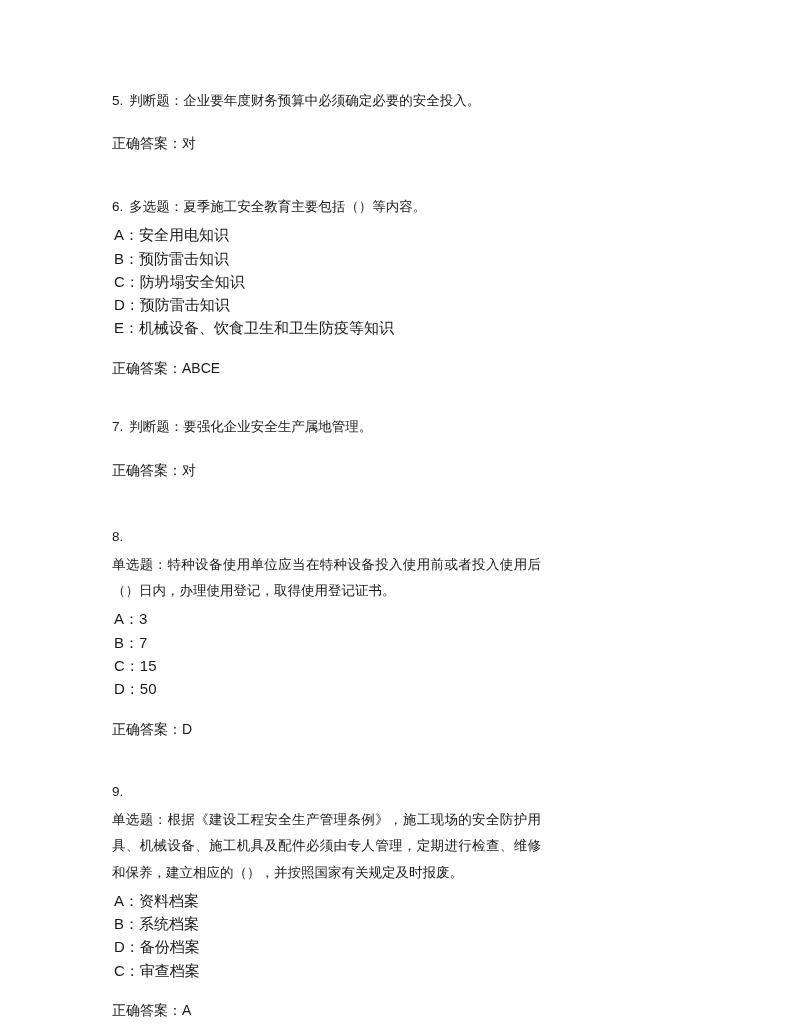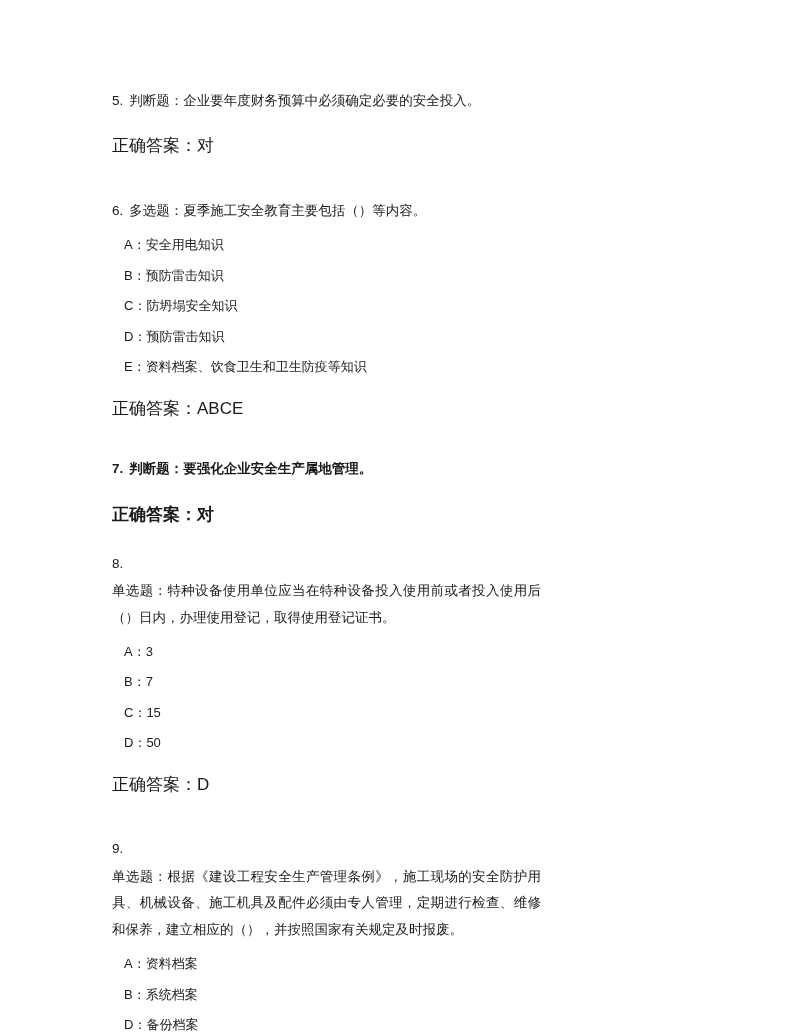--- a/index.html
+++ b/index.html
@@ -38,33 +38,33 @@
   }
   .q-stem .num {
     margin-right: 6px;
   }
   .options {
     margin: 4px 0 0 0;
     padding: 0;
     list-style: none;
   }
   .options li {
-    font-size: 13px;
+    font-size: 15px;
     line-height: 1.42;
-    margin: 12px;
+    margin: 2px;
     padding: 0;
   }
   .answer {
-    font-size: 17px;
+    font-size: 14px;
     margin: 20px 0 0 0;
     line-height: 1.4;
   }
   .block-gap-1 { margin-bottom: 40px; }
   .block-gap-2 { margin-bottom: 36px; }
-  .block-gap-3 { margin-bottom: 24px; font-weight: bold; }
+  .block-gap-3 { margin-bottom: 44px; }
   .block-gap-4 { margin-bottom: 40px; }
 </style>
 </head>
 <body>
 
 <div class="page">
 
   <div class="question-block block-gap-1">
     <p class="q-stem">
       <span class="num">5.</span><span>判断题：</span><span>企业要年度财务预算中必须确定必要的安全投入。</span>
@@ -76,21 +76,21 @@
 
   <div class="question-block block-gap-2">
     <p class="q-stem">
       <span class="num">6.</span><span>多选题：</span><span>夏季施工安全教育主要包括（）等内容。</span>
     </p>
     <ul class="options">
       <li>A：安全用电知识</li>
       <li>B：预防雷击知识</li>
       <li>C：防坍塌安全知识</li>
       <li>D：预防雷击知识</li>
-      <li>E：资料档案、饮食卫生和卫生防疫等知识</li>
+      <li>E：机械设备、饮食卫生和卫生防疫等知识</li>
     </ul>
     <p class="answer">
       <span>正确答案：</span><span>ABCE</span>
     </p>
   </div>
 
   <div class="question-block block-gap-3">
     <p class="q-stem">
       <span class="num">7.</span><span>判断题：</span><span>要强化企业安全生产属地管理。</span>
     </p>

